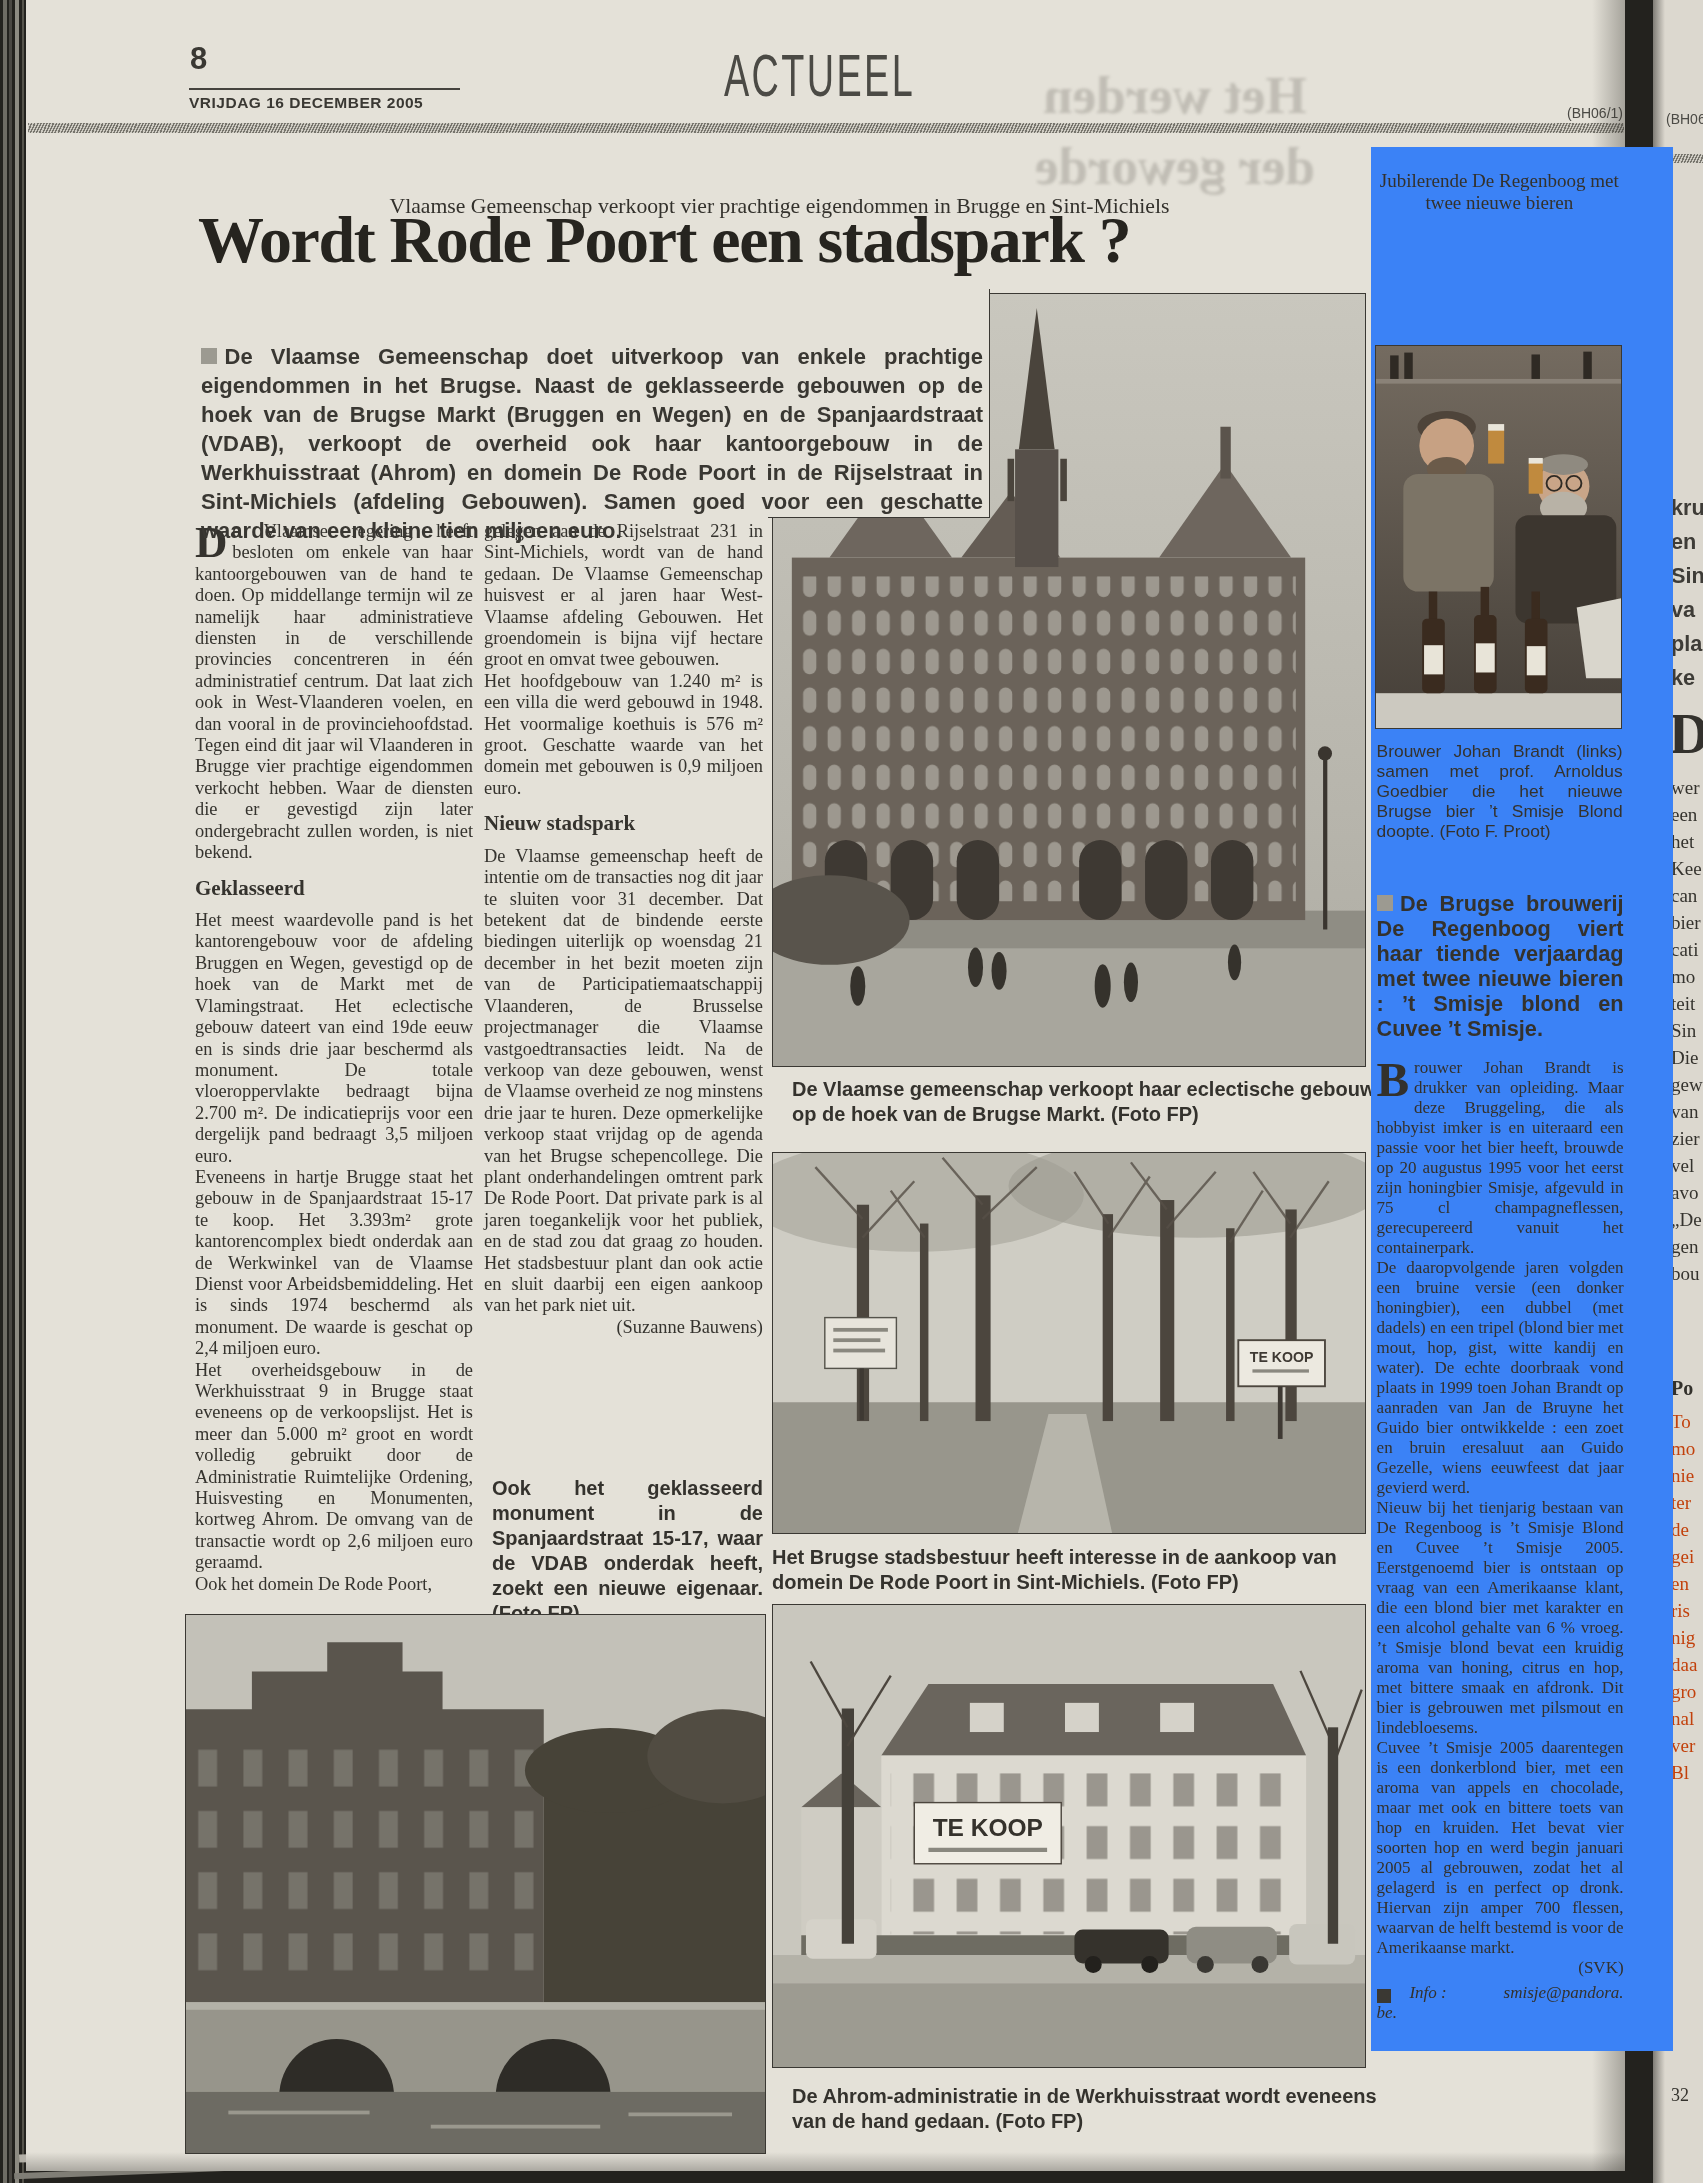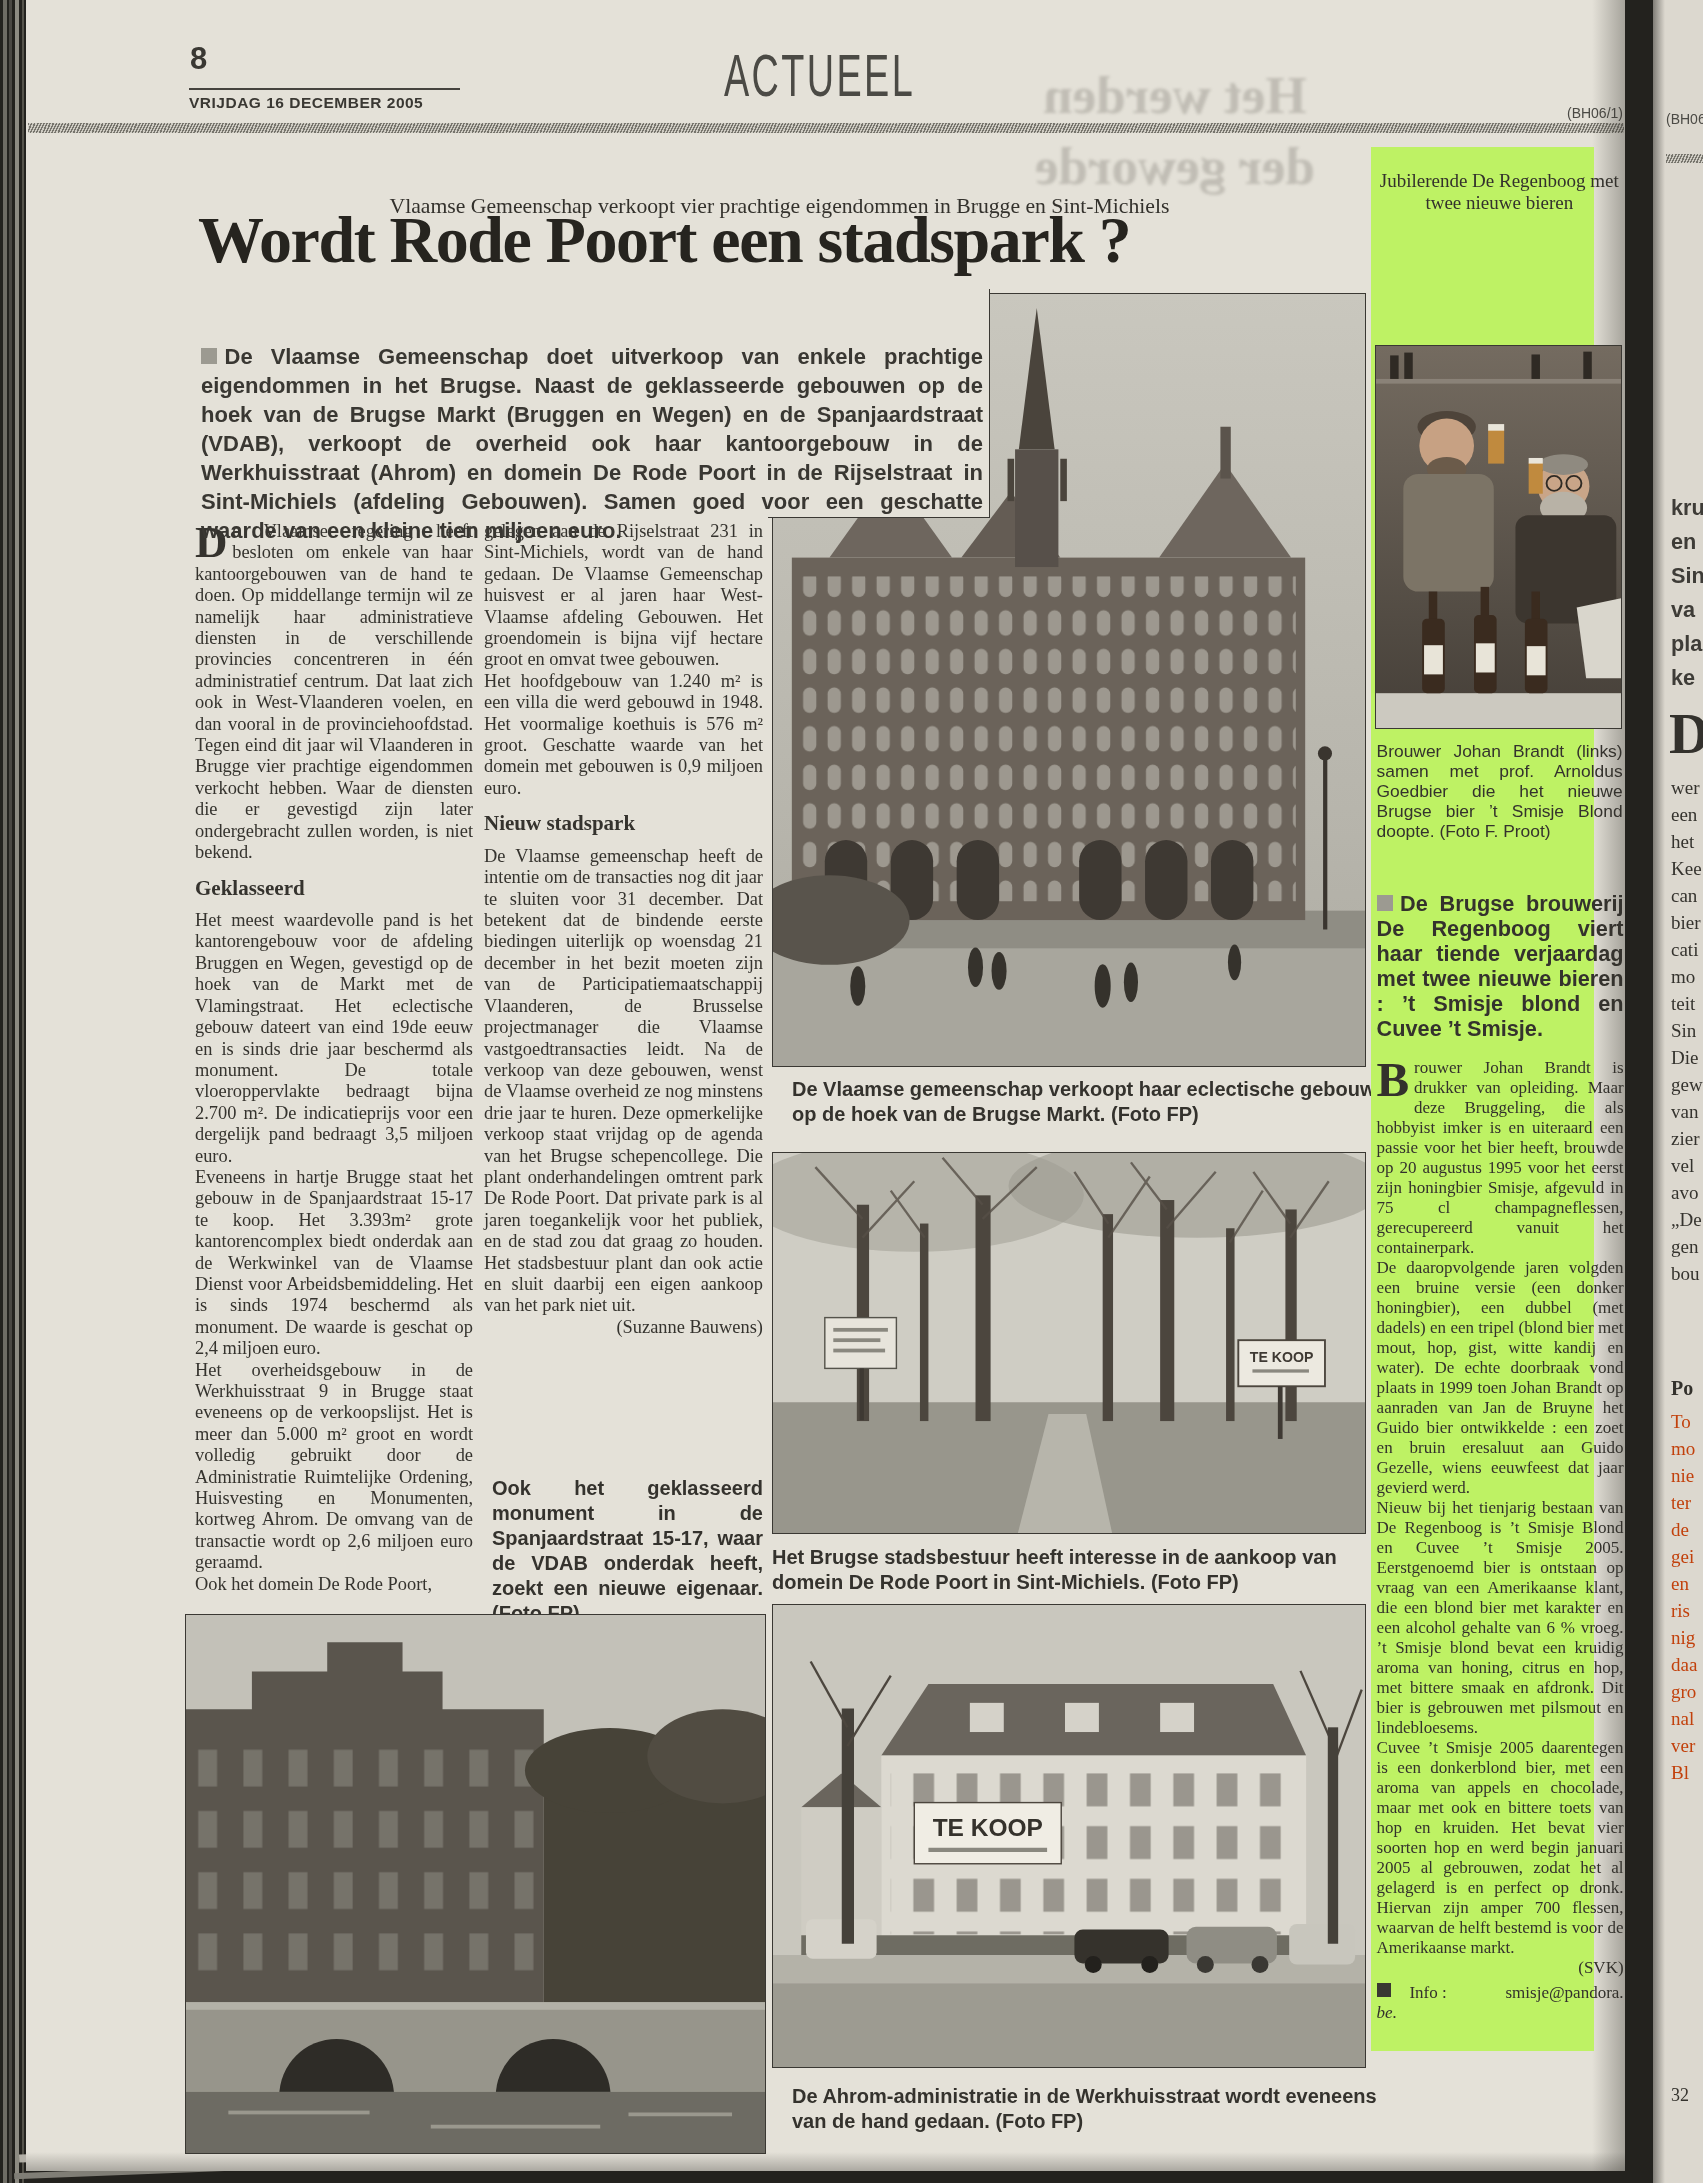--- a/index.html
+++ b/index.html
@@ -66,37 +66,37 @@
   
   .photo{position:absolute;border:1.4px solid #3a3833;background:#b5b3aa;overflow:hidden;z-index:3;}
   .photo svg{display:block;width:100%;height:100%;}
   .ph1{left:746px;top:293px;width:592px;height:772px;}
   .ph2{left:746px;top:1152px;width:592px;height:380px;}
   .ph3{left:746px;top:1604px;width:592px;height:462px;}
   .ph4{left:159px;top:1614px;width:579px;height:538px;}
   .patch{position:absolute;left:742px;top:289px;width:221px;height:228px;background:#e4e1d8;z-index:5;
       border-right:1.4px solid #3a3833;border-bottom:1.4px solid #3a3833;}
   
-  .panel{position:absolute;left:1345px;top:147px;width:223px;height:1904px;background:#bef264;z-index:2;}
+  .panel{position:absolute;left:1345px;top:147px;width:302px;height:1904px;background:#3b82f6;z-index:2;}
   .panel .kick{position:absolute;left:2.8px;top:22.6px;width:251px;text-align:center;
       font:400 19px "Liberation Serif",serif;line-height:22.6px;color:#33312c;}
   .panel .head{position:absolute;left:0;top:78px;width:257px;text-align:center;
       font:400 37px "Liberation Serif",serif;line-height:45px;color:#2c2a25;}
   .ph5{left:3.8px;top:198px;width:245px;height:382px;position:absolute;border:1.4px solid #3a3833;overflow:hidden;background:#6b635a;}
   .ph5 svg{display:block;width:100%;height:100%;}
   .panel .pcap{position:absolute;left:5.6px;top:594px;width:246px;
       font:400 17.4px "Liberation Sans",sans-serif;line-height:20px;text-align:justify;color:#34322d;}
   .panel .plead{position:absolute;left:5.6px;top:722px;width:247px;
       font:700 21.7px "Liberation Sans",sans-serif;line-height:25px;text-align:justify;color:#34322d;}
   .panel .pbody{position:absolute;left:5.6px;top:911px;width:247px;
       font:400 17px "Liberation Serif",serif;line-height:20px;text-align:justify;color:#33312c;}
   .panel .pbody p{margin:0;}
   .pdrop{float:left;font:700 49px/40px "Liberation Serif",serif;padding:1.9px 4.7px 0 0;}
   .pby{text-align:right;}
-  .info{display:flex;align-items:flex-start;gap:11.3px;margin-top:4.7px;}
+  .info{display:flex;align-items:flex-end;gap:11.3px;font-style:italic;margin-top:4.7px;}
   .info .grow{flex:1;display:flex;justify-content:space-between;}
   
   .nfrag-bold{position:absolute;left:18px;top:495px;font:700 21.7px "Liberation Sans",sans-serif;color:#3e3c37;}
   .nfrag-bold div{height:34px;}
   .ndrop{position:absolute;left:16px;top:702px;font:700 56px "Liberation Serif",serif;color:#33312c;}
   .nfrag-serif{position:absolute;left:18px;top:777px;font:400 19px "Liberation Serif",serif;color:#35332e;}
   .nfrag-serif div{height:27px;}
   .nsub{position:absolute;left:18px;top:1377px;font:700 20px "Liberation Serif",serif;color:#33312c;}
   .nfrag-serif2{position:absolute;left:18px;top:1411px;font:400 19px "Liberation Serif",serif;color:#c2410c;}
   .nfrag-serif2 div{height:27px;}

